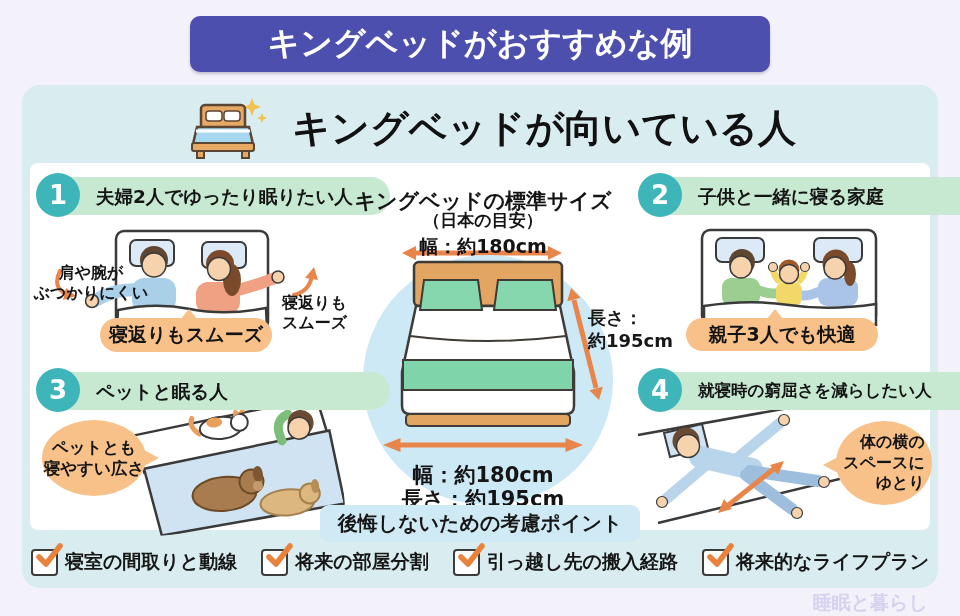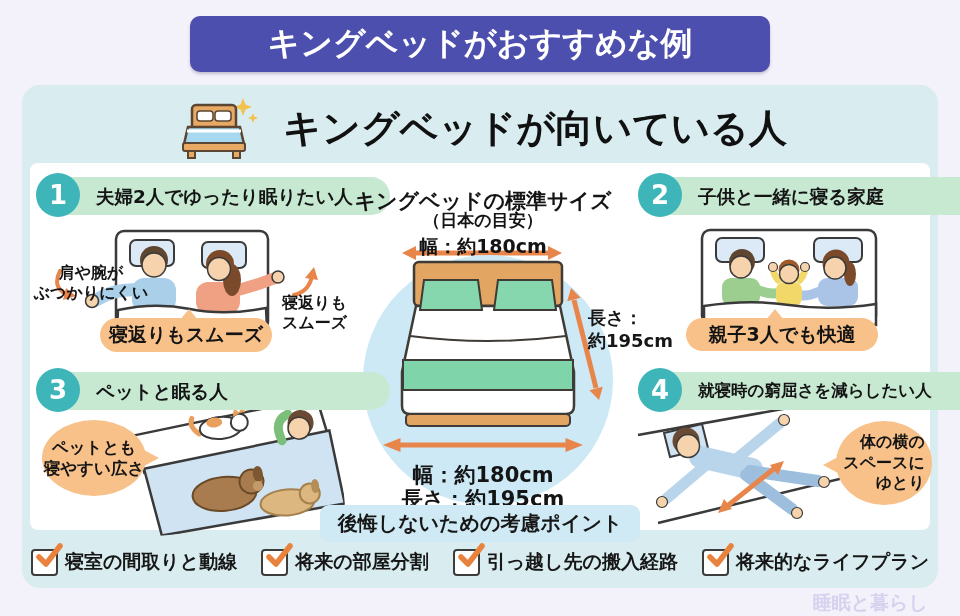--- a/index.html
+++ b/index.html
@@ -7,21 +7,21 @@
   .abs{position:absolute;}
   .b{font-weight:bold;}
   .pre{white-space:pre-line;}
   #stage{position:absolute;left:0;top:0;width:960px;height:616px;}
   
   #banner{left:190px;top:16px;width:580px;height:56px;background:#4c4fad;border-radius:10px;
     display:flex;align-items:center;justify-content:center;color:#fff;font-size:32px;font-weight:bold;
     box-shadow:0 2px 3px rgba(40,40,90,.25);}
   
   #card{left:22px;top:85px;width:916px;height:503px;background:#d9edf1;border-radius:18px;}
-  #card-title-row{left:3px;top:8px;width:916px;height:70px;display:flex;align-items:center;justify-content:center;gap:24px;}
+  #card-title-row{left:12px;top:8px;width:916px;height:70px;display:flex;align-items:center;justify-content:center;gap:24px;}
   #card-title{font-size:38px;font-weight:bold;color:#111;white-space:nowrap;}
   #panel{left:8px;top:78px;width:900px;height:367px;background:#fff;border-radius:8px;}
   
   .sec-num{width:44px;height:44px;border-radius:50%;background:#3db5b9;color:#fff;display:flex;
     align-items:center;justify-content:center;font-size:26px;font-weight:bold;z-index:3;}
   .sec-pill{height:38px;background:#c7e9d2;border-radius:19px;display:flex;align-items:center;
     padding-left:54px;font-weight:bold;color:#141414;white-space:nowrap;z-index:2;}
   
   .bubble{background:#f7c189;display:flex;align-items:center;justify-content:center;
     font-weight:bold;color:#141414;text-align:center;z-index:4;}

